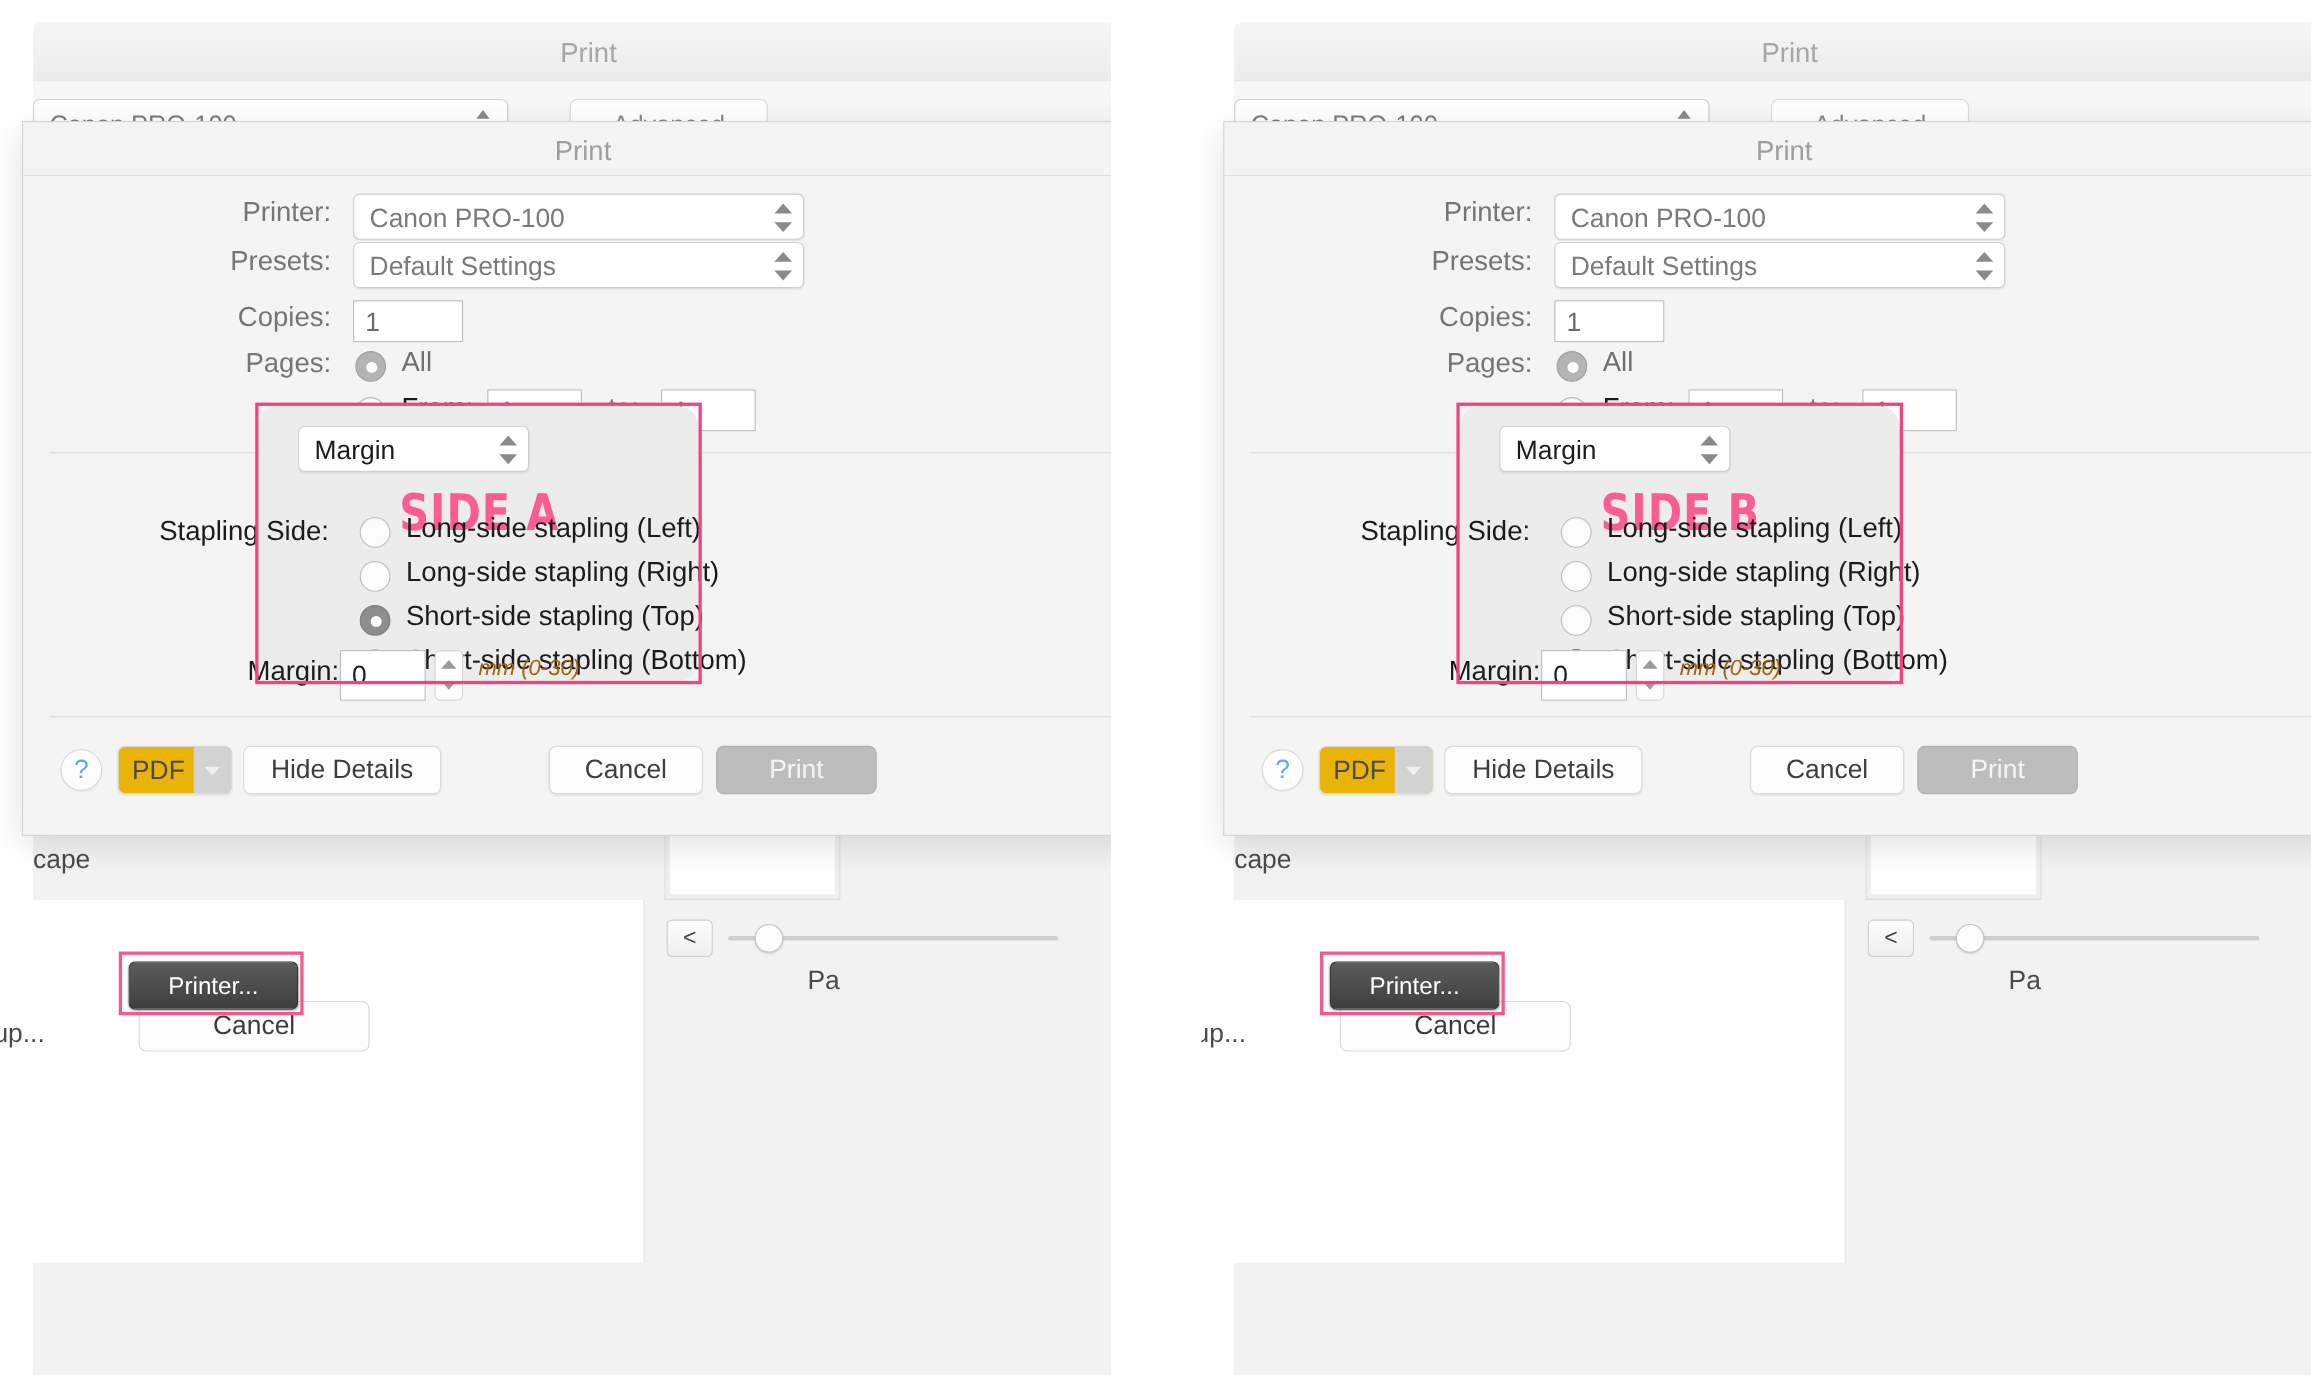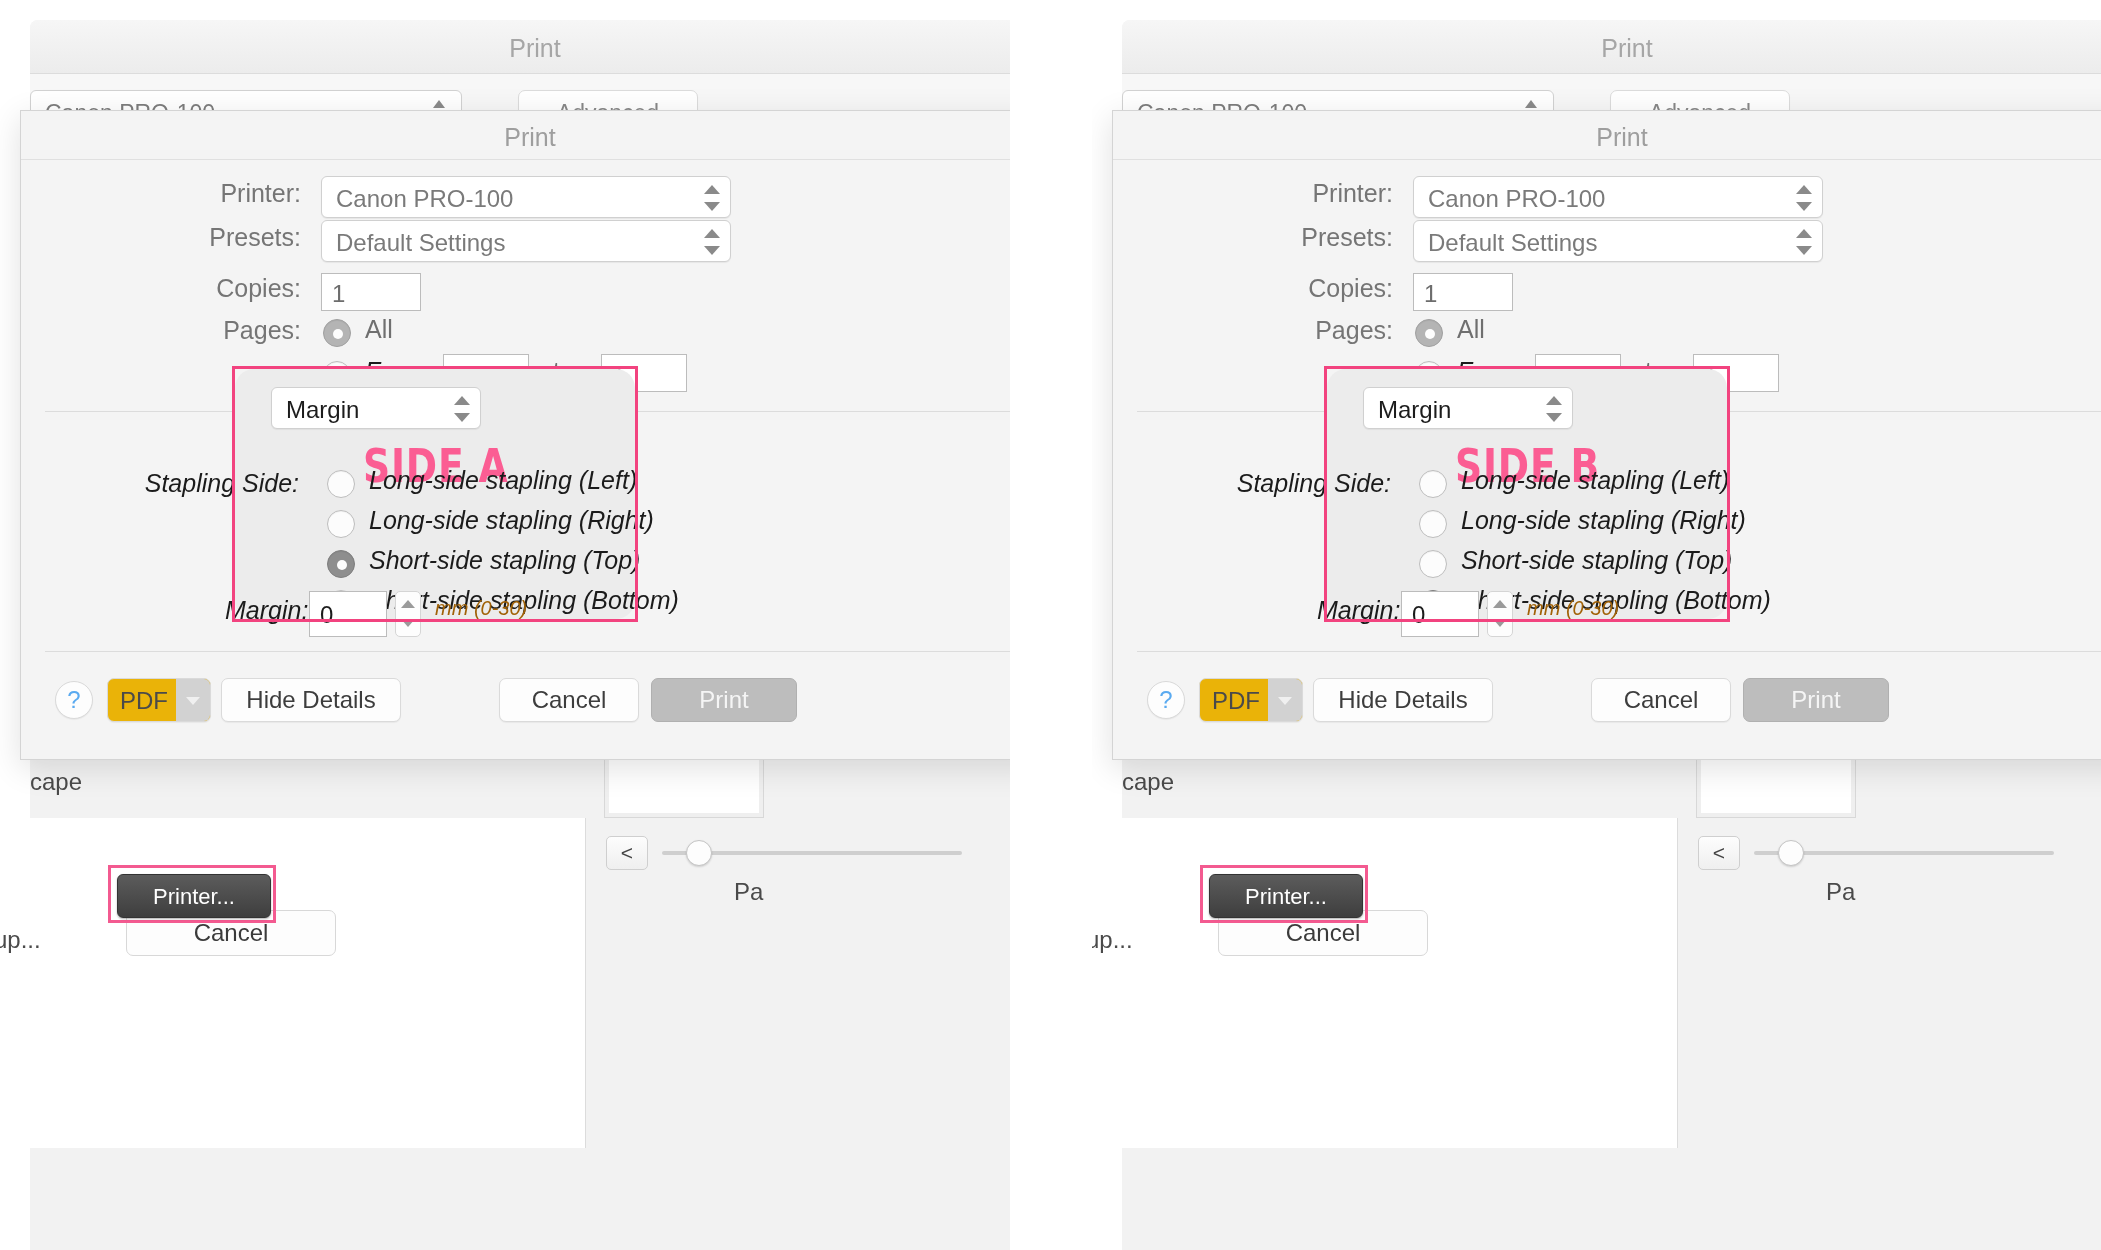--- a/index.html
+++ b/index.html
@@ -286,21 +286,21 @@
     border-radius: 50%;
     background: #fdfdfd;
   }
   .radio.dark.on { background: #8e8e8e; border-color: #7e7e7e; }
 
   .rtext {
     position: absolute;
     font-size: 25px;
     color: #6f6f6f;
   }
-  .rtext.black { color: #1b1b1b; font-style: italic; }
+  .rtext.black { color: #1b1b1b; }
 
   .sheet-divider {
     position: absolute;
     left: 24px;
     width: 972px; height: 1px;
     background: #dcdcdc;
   }
 
   
   .mpanel {

